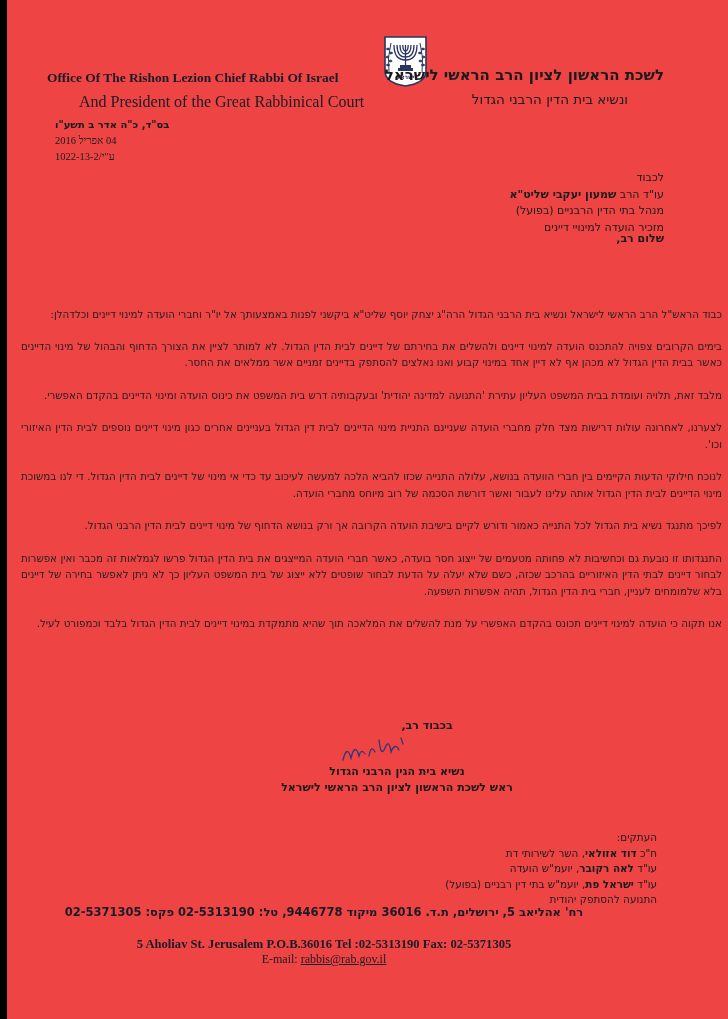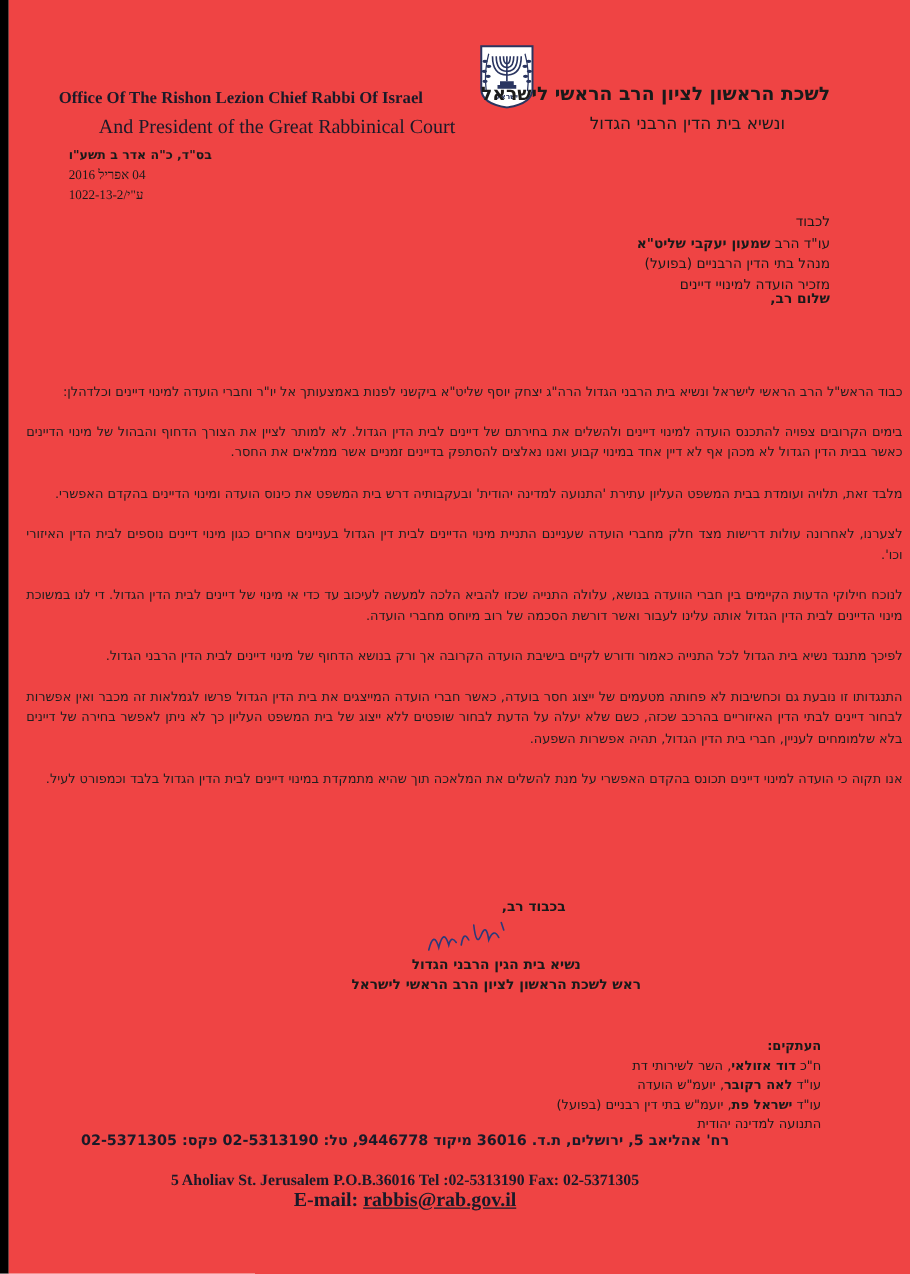--- a/index.html
+++ b/index.html
@@ -36,27 +36,27 @@
     .body p.p1 { margin-bottom: 15px; }
 
     .closing { position: absolute; left: 270px; top: 718px; width: 240px; direction: rtl; text-align: center; font-size: 11px; line-height: 16px; }
     .closing .regards { font-weight: bold; margin-left: 60px; }
     .signature { height: 30px; position: relative; }
     .signature svg { position: absolute; left: 62px; top: 0; }
     .closing .sig-name { font-weight: bold; margin-left: 50px; }
     .closing .sig-title { font-weight: bold; white-space: nowrap; }
 
     .cc { position: absolute; right: 71px; top: 830px; direction: rtl; text-align: right; font-size: 10.4px; line-height: 15.5px; }
-    .cc .cc-head { font-weight: bold; }
+    .cc .cc-head { font-weight: normal; }
     .cc b { font-weight: bold; }
 
     .footer { position: absolute; left: 0; top: 905px; width: 634px; text-align: center; }
     .footer .f-he { direction: rtl; font-size: 11.5px; font-weight: bold; font-family: "DejaVu Sans", sans-serif; color: #1a1a28; }
     .footer .f-en { font-family: "Liberation Serif", serif; font-weight: bold; font-size: 12.6px; color: #1a1a28; margin-top: 18px; }
-    .footer .f-mail { font-family: "Liberation Serif", serif; font-weight: bold; font-size: 16px; color: #1a1a28; }
+    .footer .f-mail { font-family: "Liberation Serif", serif; font-weight: normal; font-size: 12px; color: #1a1a28; }
     .footer .f-mail a { color: #1a1a28; text-decoration: underline; }
   </style>
 </head>
 <body>
 
 <div class="left-strip"></div>
 
 <div class="page">
 
   <div class="emblem">
@@ -133,21 +133,21 @@
     </div>
     <div class="sig-title">נשיא בית הגין הרבני הגדול</div>
     <div class="sig-title">ראש לשכת הראשון לציון הרב הראשי לישראל</div>
   </div>
 
   <div class="cc">
     <div class="cc-head">העתקים:</div>
     <div><span>ח"כ </span><b>דוד אזולאי</b><span>, השר לשירותי דת</span></div>
     <div><span>עו"ד </span><b>לאה רקובר</b><span>, יועמ"ש הועדה</span></div>
     <div><span>עו"ד </span><b>ישראל פת</b><span>, יועמ"ש בתי דין רבניים (בפועל)</span></div>
-    <div><span>התנועה למדינה יהודית</span></div>
+    <div><span>התנועה להסתפק יהודית</span></div>
   </div>
 
   <div class="footer">
     <div class="f-he">רח' אהליאב 5, ירושלים, ת.ד. 36016 מיקוד 9446778, טל: 02-5313190 פקס: 02-5371305</div>
     <div class="f-en">5 Aholiav St. Jerusalem P.O.B.36016 Tel :02-5313190 Fax: 02-5371305</div>
     <div class="f-mail"><span>E-mail: </span><a>rabbis@rab.gov.il</a></div>
   </div>
 
 </div>
 

